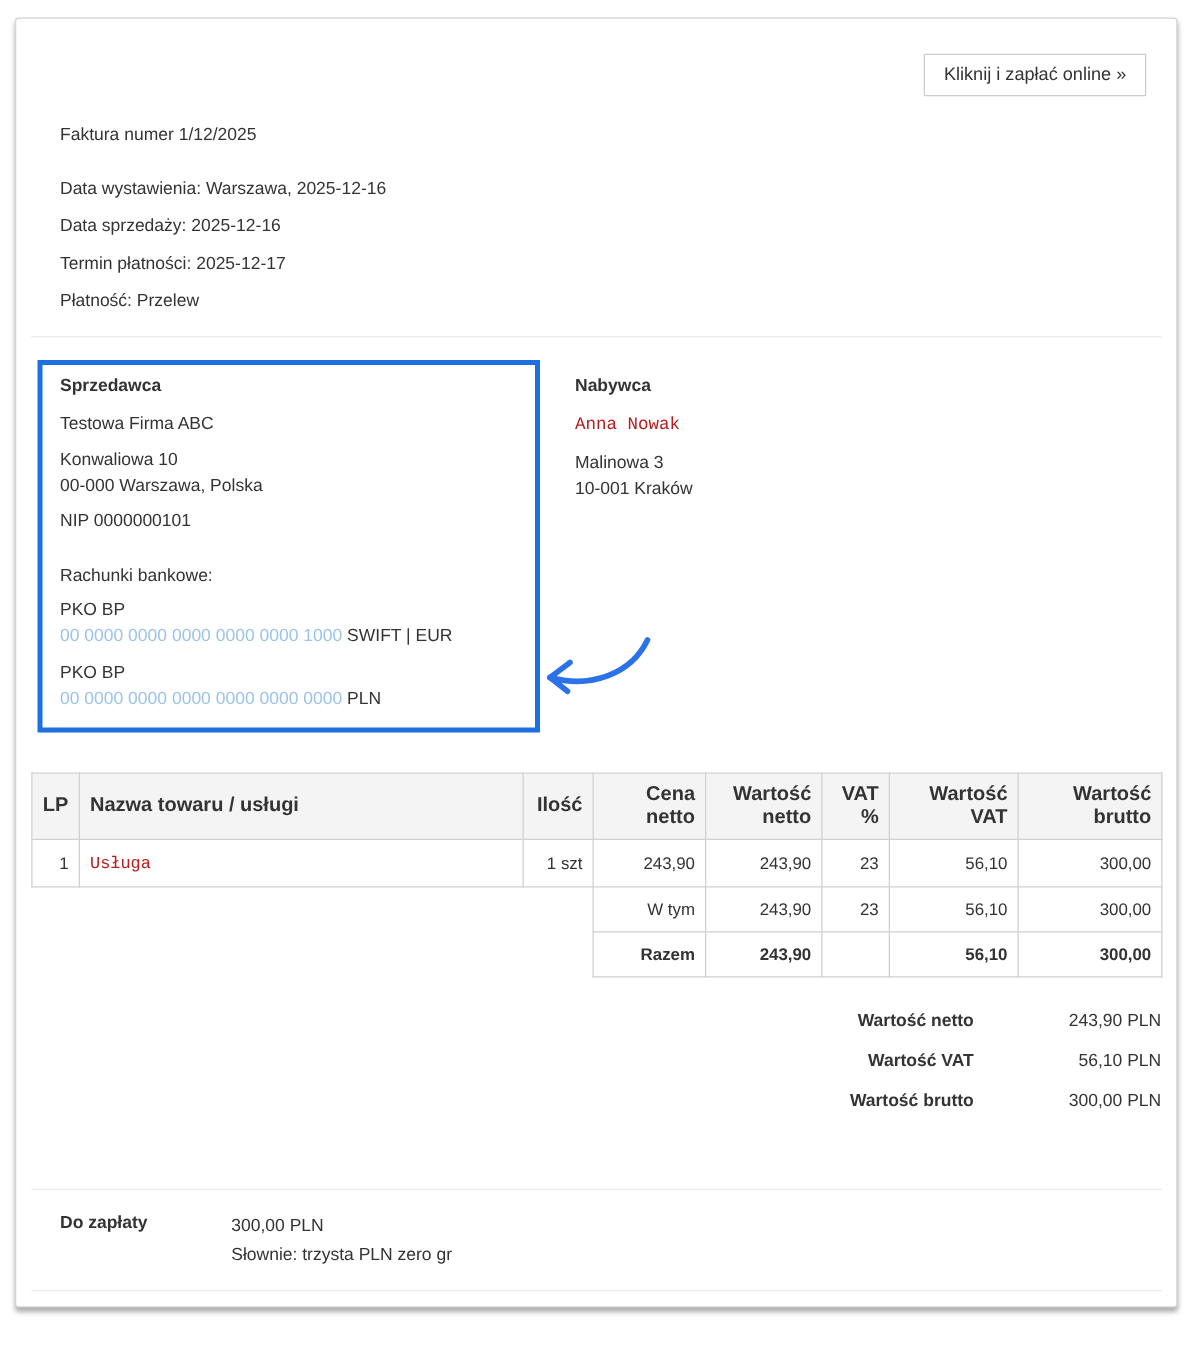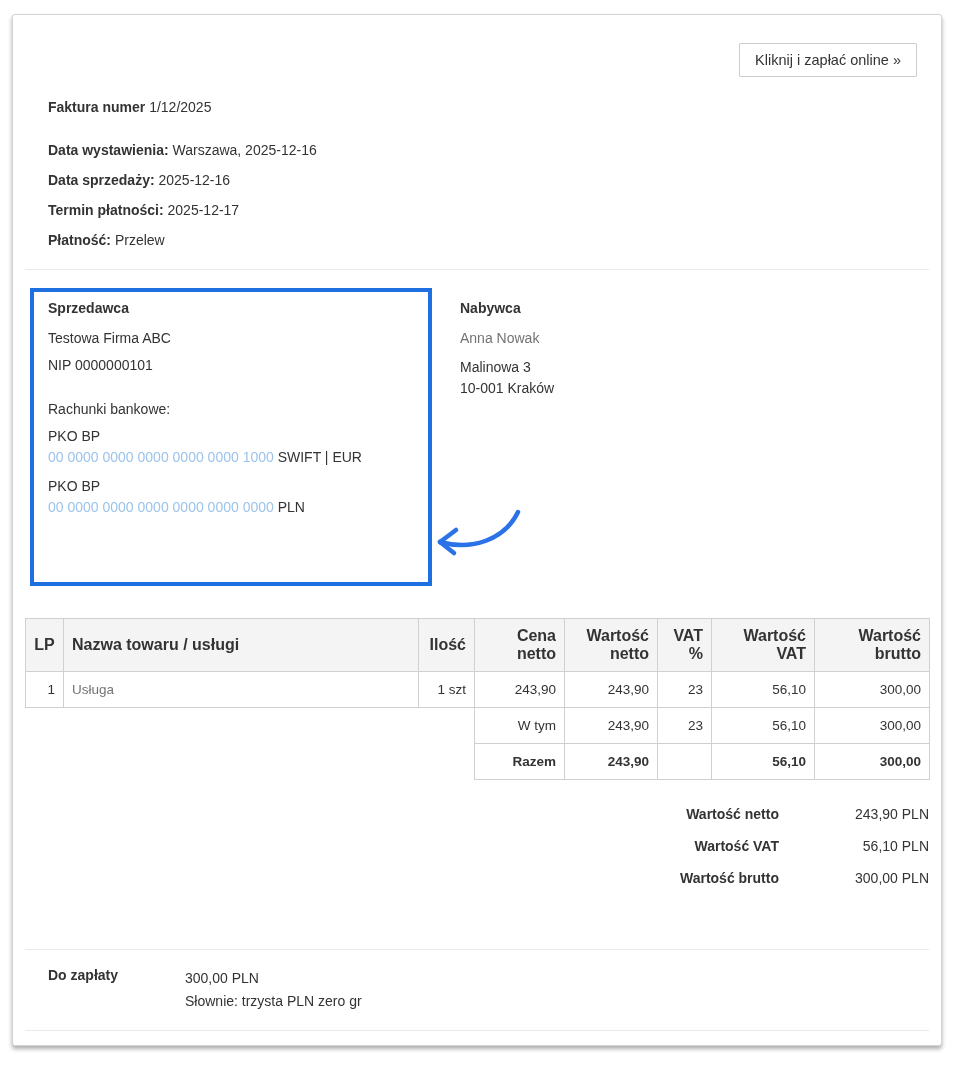--- a/index.html
+++ b/index.html
@@ -32,21 +32,21 @@
     background: #ffffff;
     border: 1px solid #cccccc;
     border-radius: 1px;
     padding: 8px 15px;
     font-size: 14.5px;
     color: #333333;
     cursor: pointer;
     font-family: "Liberation Sans", sans-serif;
   }
 
-  .bold { font-weight: bold; }
+  .bold { font-weight: normal; }
 
   .invoice-number { margin-top: 22px; font-size: 14px; }
 
   .dates { margin-top: 28px; }
   .date-line { margin-bottom: 16px; line-height: 14px; }
 
   .divider { border: none; border-top: 1px solid #e9e9e9; margin: 22px 0 0 0; }
 
   
   .parties {
@@ -56,21 +56,21 @@
     min-height: 300px;
   }
   .seller-col { flex: 0 0 435px; padding-left: 23px; box-sizing: border-box; }
   .buyer-col  { flex: 1; }
   .party-title { font-weight: bold; margin: 2px 0 14px 0; }
   .party-name  { margin: 0 0 11px 0; }
   .party-addr  { margin: 0 0 9px 0; line-height: 21px; }
   .party-nip   { margin: 0 0 28px 0; }
   .bank-label  { margin: 0 0 9px 0; }
   .bank-block  { margin: 0 0 8px 0; line-height: 21px; }
-  .link { color: #737373; text-decoration: none; cursor: pointer; }
+  .link { color: #b91c1c; text-decoration: none; cursor: pointer; font-family: Liberation Mono, monospace; }
   .iban { color: #9cc3ea; cursor: pointer; }
 
   .highlight-box {
     position: absolute;
     left: 5px;
     top: -10px;
     width: 402px;
     height: 298px;
     border: 4px solid #1e6fe0;
     box-sizing: border-box;
@@ -165,20 +165,24 @@
 
     <svg class="arrow-annot" viewBox="0 0 100 62" fill="none" xmlns="http://www.w3.org/2000/svg">
       <path d="M 93 9 C 80 36 48 48 15 39" stroke="#2b72e8" stroke-width="4.5" stroke-linecap="round"></path>
       <path d="M 15 39 L 31 27" stroke="#2b72e8" stroke-width="4.5" stroke-linecap="round"></path>
       <path d="M 15 39 L 29 50" stroke="#2b72e8" stroke-width="4.5" stroke-linecap="round"></path>
     </svg>
 
     <div class="seller-col">
       <div class="party-title">Sprzedawca</div>
       <p class="party-name">Testowa Firma ABC</p>
+      <p class="party-addr">
+        <span>Konwaliowa 10</span><br>
+        <span>00-000 Warszawa, Polska</span>
+      </p>
       <p class="party-nip">NIP 0000000101</p>
 
       <p class="bank-label">Rachunki bankowe:</p>
 
       <p class="bank-block">
         <span>PKO BP</span><br>
         <span class="iban">00 0000 0000 0000 0000 0000 1000</span>
         <span>SWIFT | EUR</span>
       </p>
 

